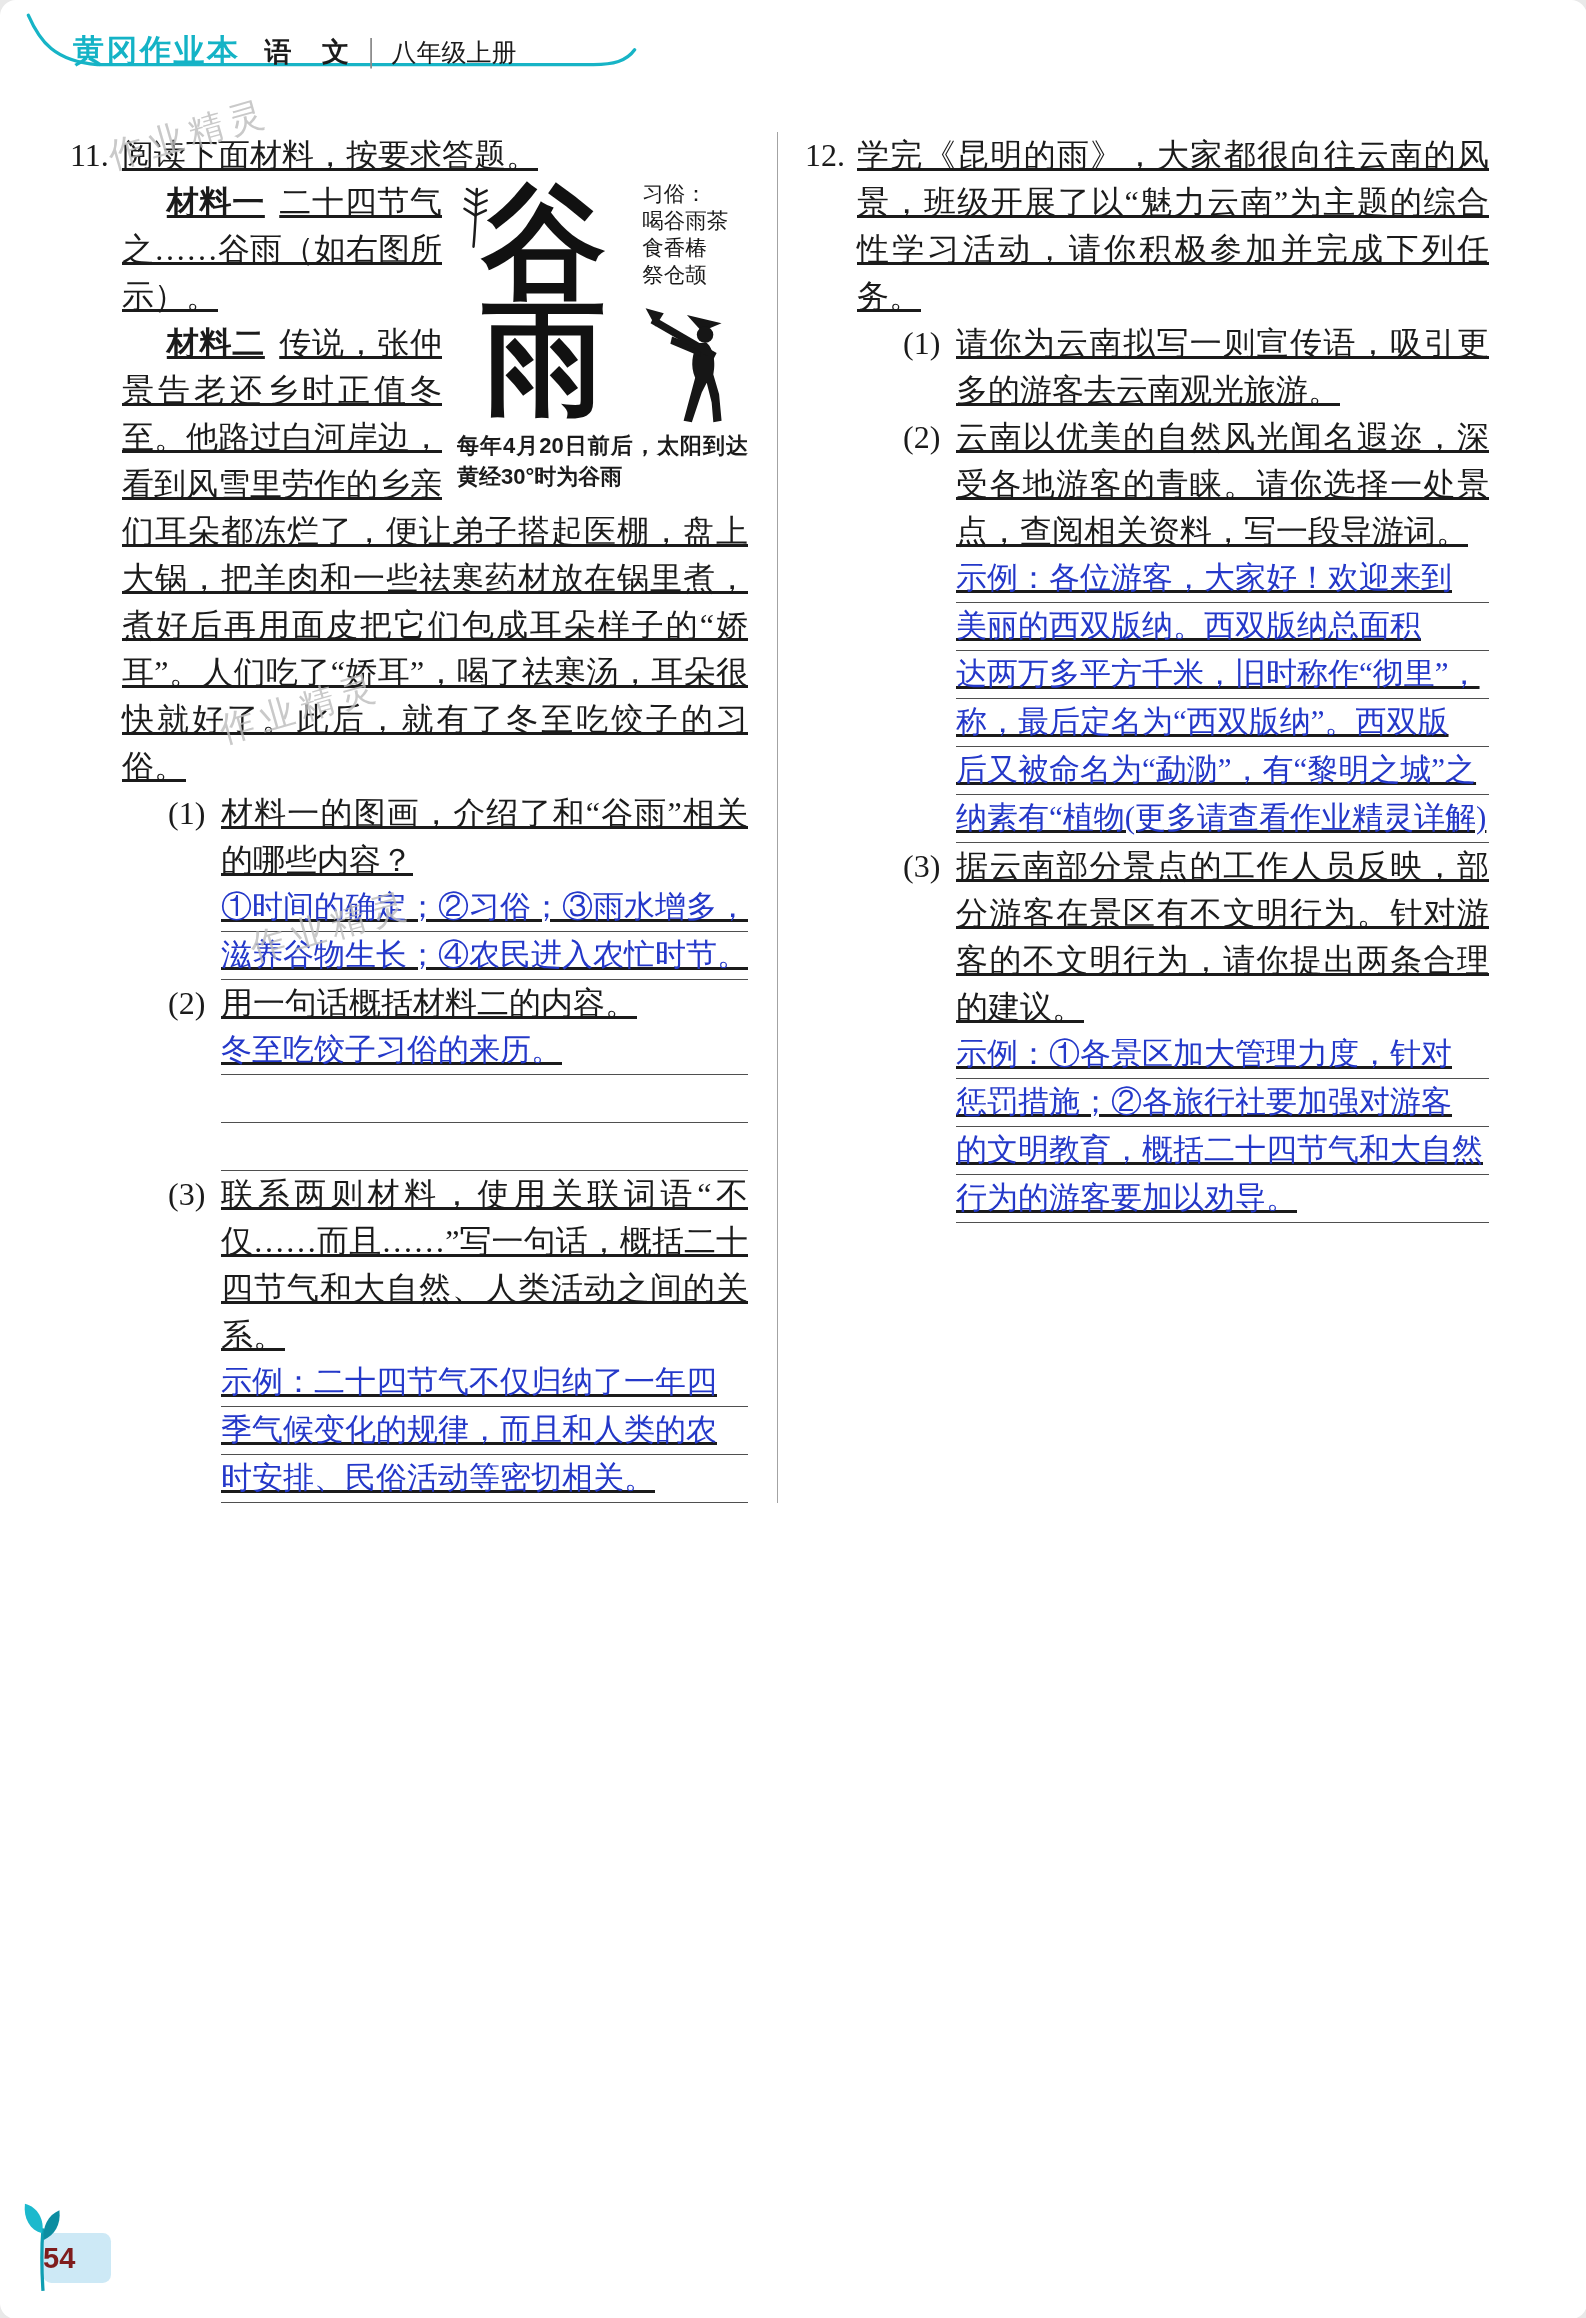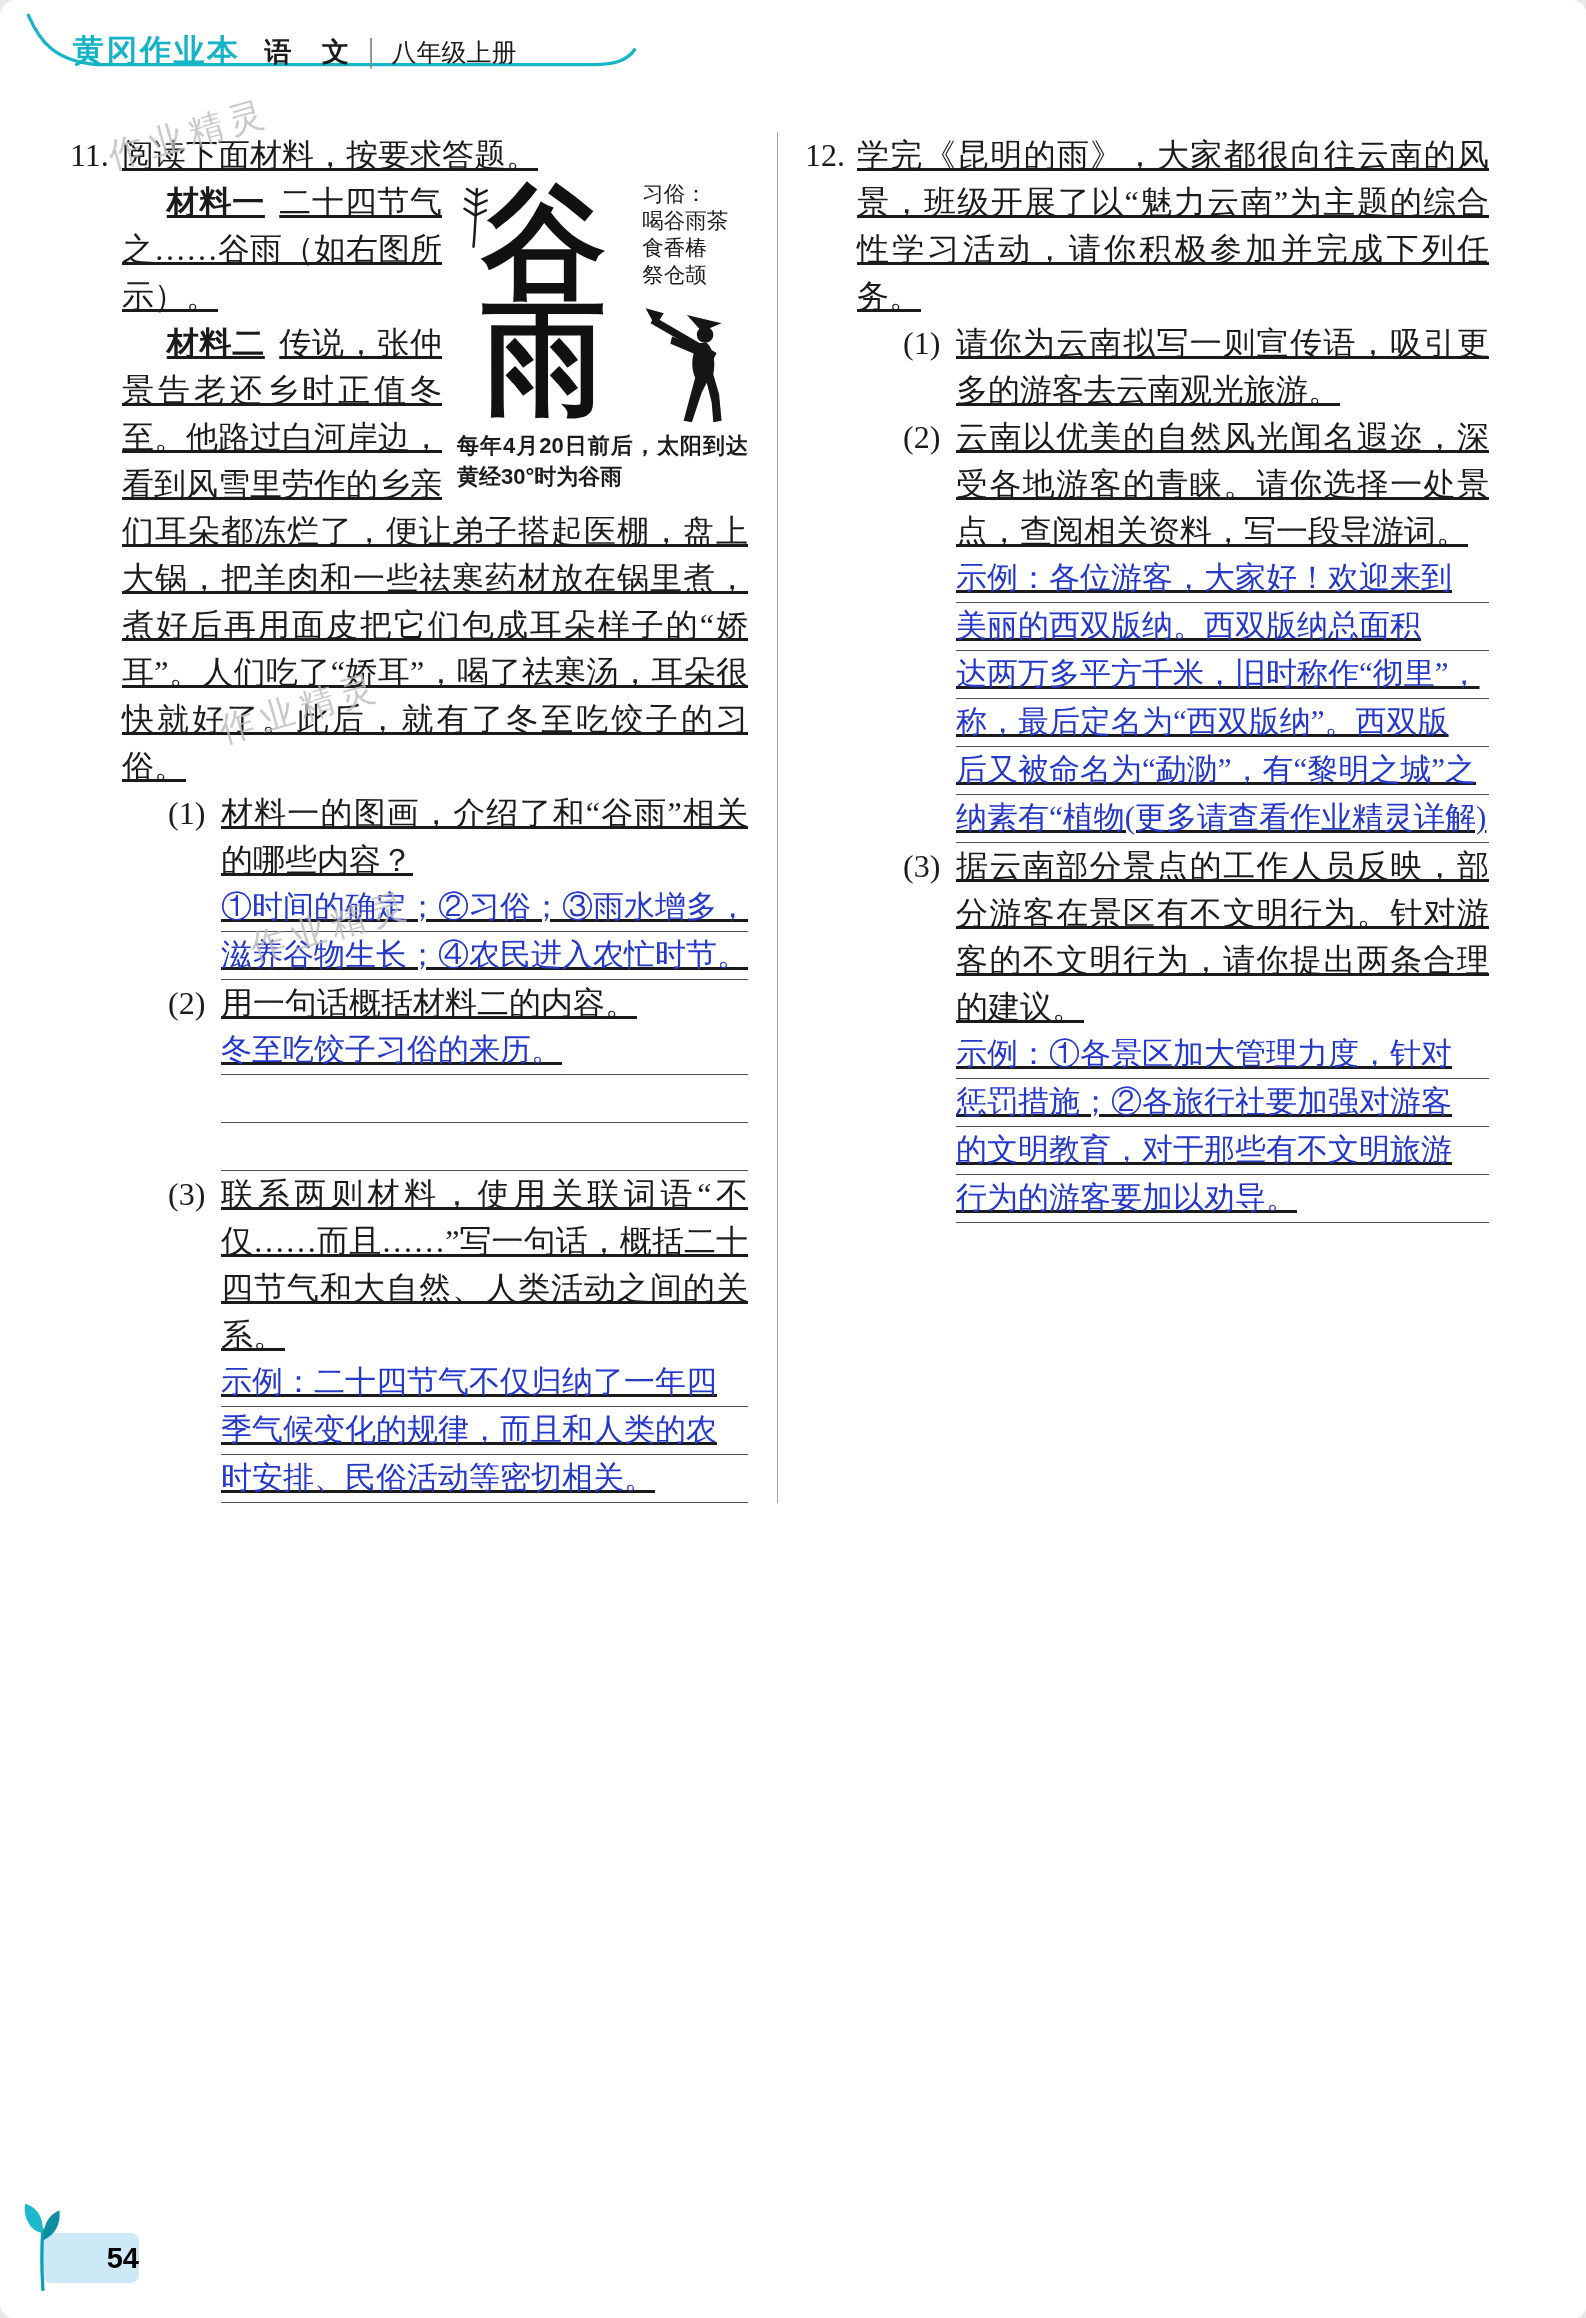--- a/index.html
+++ b/index.html
@@ -43,23 +43,23 @@
   .gy-wheat{position:absolute;left:0;top:5px;}
   .gy-customs{position:absolute;right:1.7px;top:1.7px;width:104px;font-size:21.5px;line-height:27px;}
   .gy-customs div{text-indent:0;}
   .gy-chars{position:absolute;left:25px;top:6.6px;font-size:124px;line-height:116px;font-weight:900;color:#111;}
   .gy-farmer{position:absolute;right:0;top:121px;}
   .gy-caption{position:absolute;left:0;bottom:0;width:291px;font-size:22px;line-height:31px;font-weight:bold;
               font-family:"Liberation Sans","DejaVu Sans",sans-serif;text-align:justify;}
 
   
   .leaf{position:absolute;left:20px;top:2200px;z-index:2;}
-  .badge{position:absolute;left:43px;top:2233px;width:96px;height:50px;background:#cde9f6;border-radius:8.3px;
-         display:flex;align-items:center;justify-content:flex-end;
-         font-family:"Liberation Sans","DejaVu Sans",sans-serif;font-weight:bold;font-size:29px;color:#000000;z-index:1;}
+  .badge{position:absolute;left:43px;top:2233px;width:68px;height:50px;background:#cde9f6;border-radius:8.3px;
+         display:flex;align-items:center;justify-content:flex-start;
+         font-family:"Liberation Sans","DejaVu Sans",sans-serif;font-weight:bold;font-size:29px;color:#7f1d1d;z-index:1;}
 </style>
 </head>
 <body>
 
 <div class="page">
 
   <svg class="swoosh" width="637" height="69" viewBox="0 0 770 84">
     <path d="M16,4 C30,36 48,60 100,64 L704,64 C728,64 744,60 754,46" fill="none" stroke="#17b4c6" stroke-width="4" stroke-linecap="round"></path>
   </svg>
 
@@ -186,21 +186,21 @@
             </div>
           </div>
 
           <div class="sub">
             <span class="sub-num">(3)</span>
             <div class="sub-body">
               <p>据云南部分景点的工作人员反映，部分游客在景区有不文明行为。针对游客的不文明行为，请你提出两条合理的建议。</p>
               <div class="answer">
                 <div class="ans-line">示例：①各景区加大管理力度，针对</div>
                 <div class="ans-line">惩罚措施；②各旅行社要加强对游客</div>
-                <div class="ans-line">的文明教育，对于那些有不文明旅游</div>
+                <div class="ans-line">的文明教育，概括二十四节气和大自然</div>
                 <div class="ans-line">行为的游客要加以劝导。</div>
               </div>
             </div>
           </div>
         </div>
       </div>
     </div>
   </div>
 
   <svg class="leaf" width="46" height="93" viewBox="0 0 56 112">

